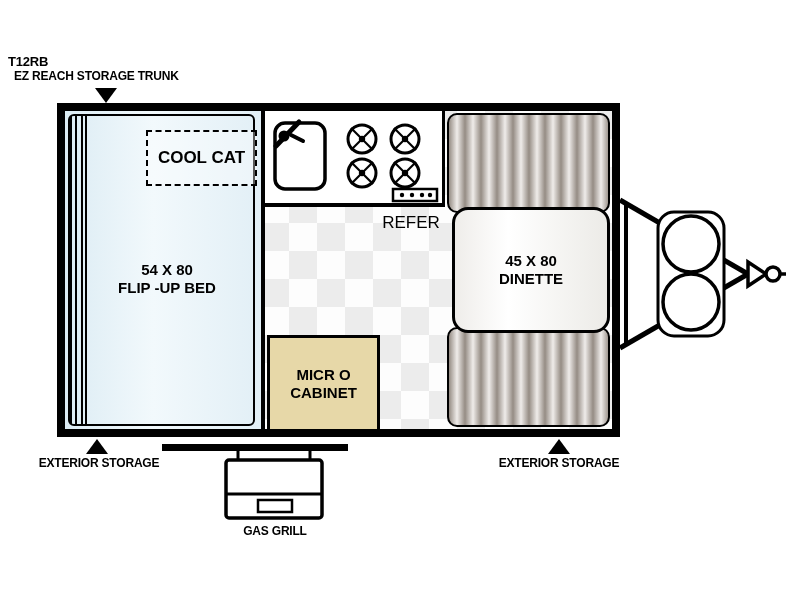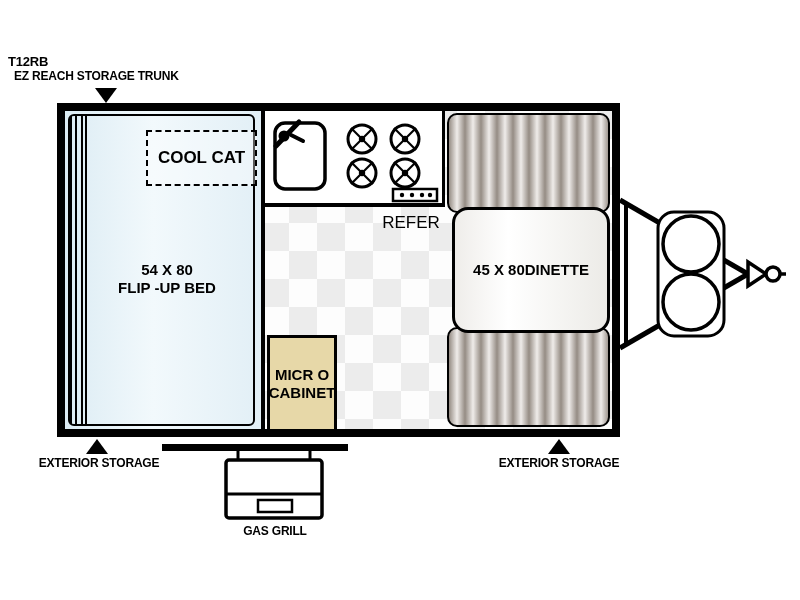--- a/index.html
+++ b/index.html
@@ -65,27 +65,27 @@
     position:absolute; left:382px; width:163px; height:100px;
     border:2.5px solid #000; border-radius:10px;
     background:repeating-linear-gradient(90deg,#958c84 0px,#efecea 8px,#958c84 16px);
   }
   .bench.top { top:2px; }
   .bench.bottom { top:216px; }
   .dinette-table {
     position:absolute; left:387px; top:96px; width:158px; height:126px; z-index:2;
     border:3px solid #000; border-radius:16px;
     background:linear-gradient(90deg,#efedea,#ffffff 35%,#ecebe7);
-    display:flex; flex-direction:row; align-items:center; justify-content:center;
+    display:flex; flex-direction:column; align-items:center; justify-content:center;
     font-weight:bold; font-size:15px; line-height:18px;
   }
 
   
   .cabinet {
-    position:absolute; left:202px; top:224px; width:70px; height:94px; z-index:2;
+    position:absolute; left:202px; top:224px; width:113px; height:94px; z-index:2;
     background:#e7d8a8; border:3px solid #000; border-bottom:none;
     display:flex; flex-direction:column; align-items:center; justify-content:center;
     font-weight:bold; font-size:15px; line-height:18px;
   }
 
   .tongue { position:absolute; left:620px; top:178px; }
   .grill { position:absolute; left:160px; top:442px; }
 </style>
 </head>
 <body>

